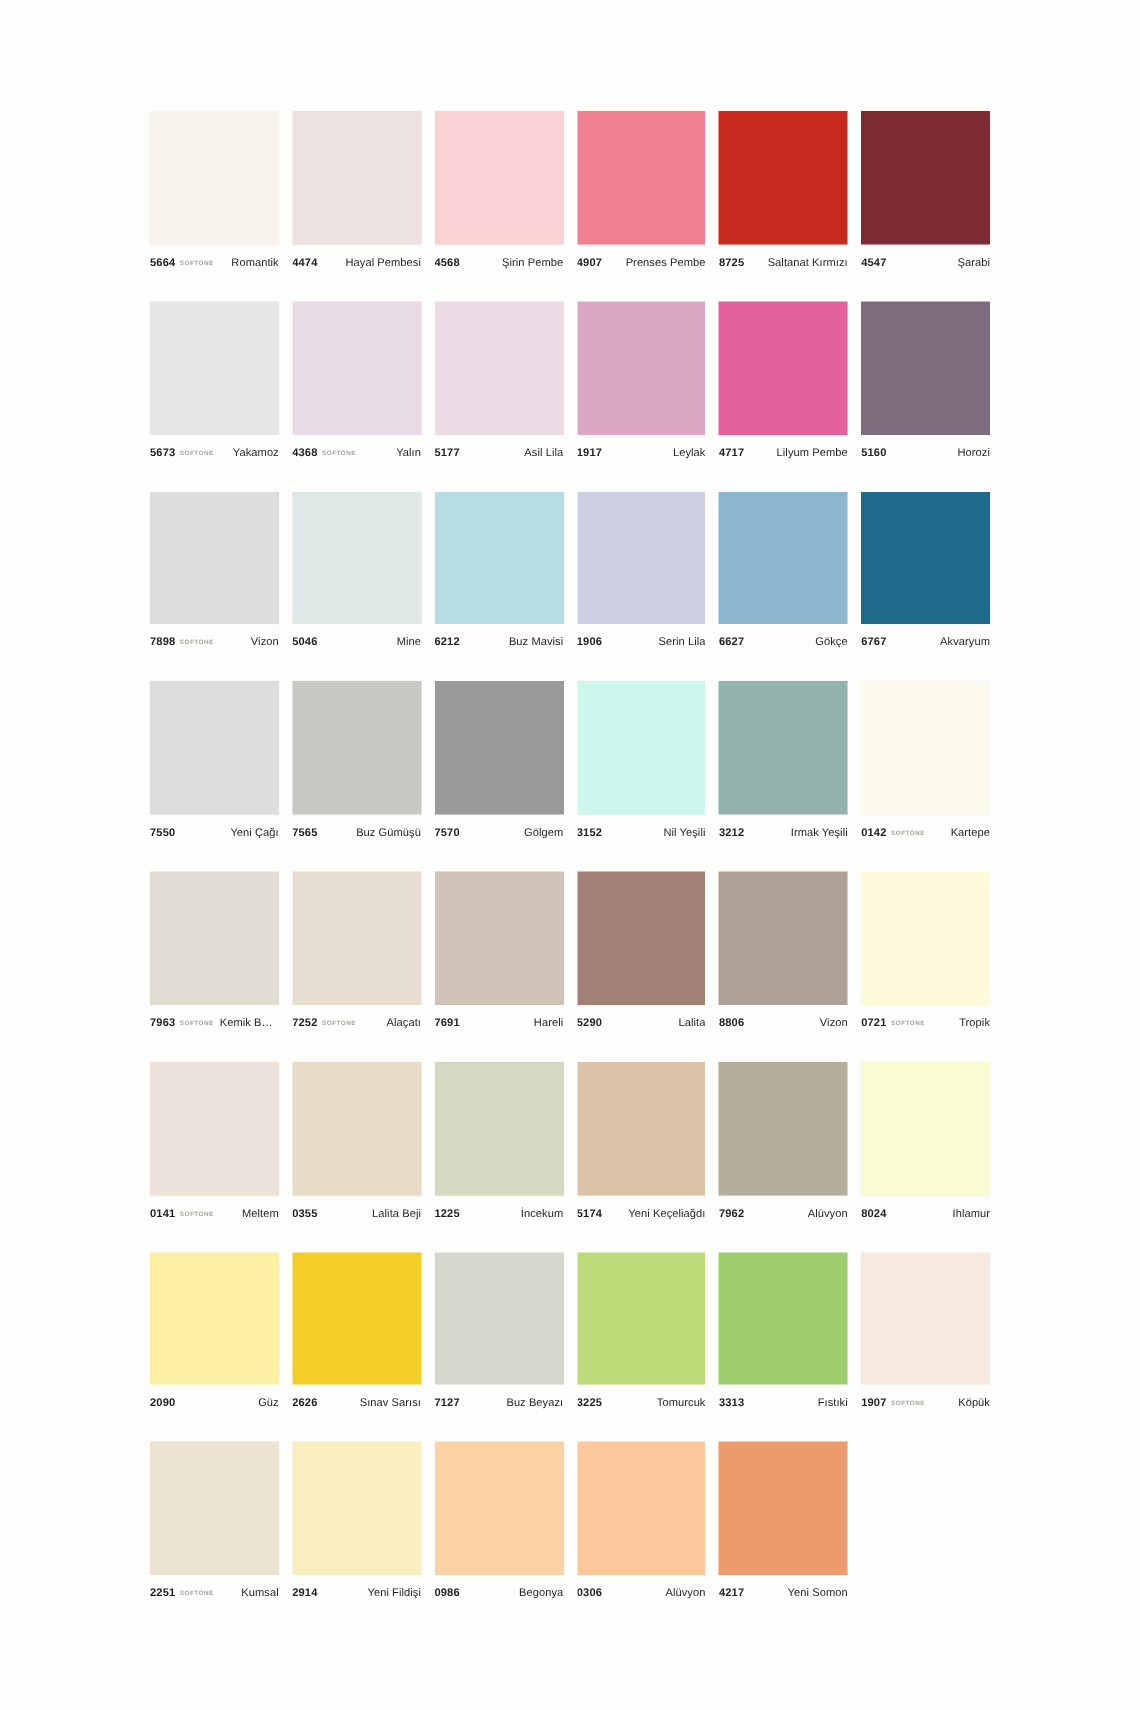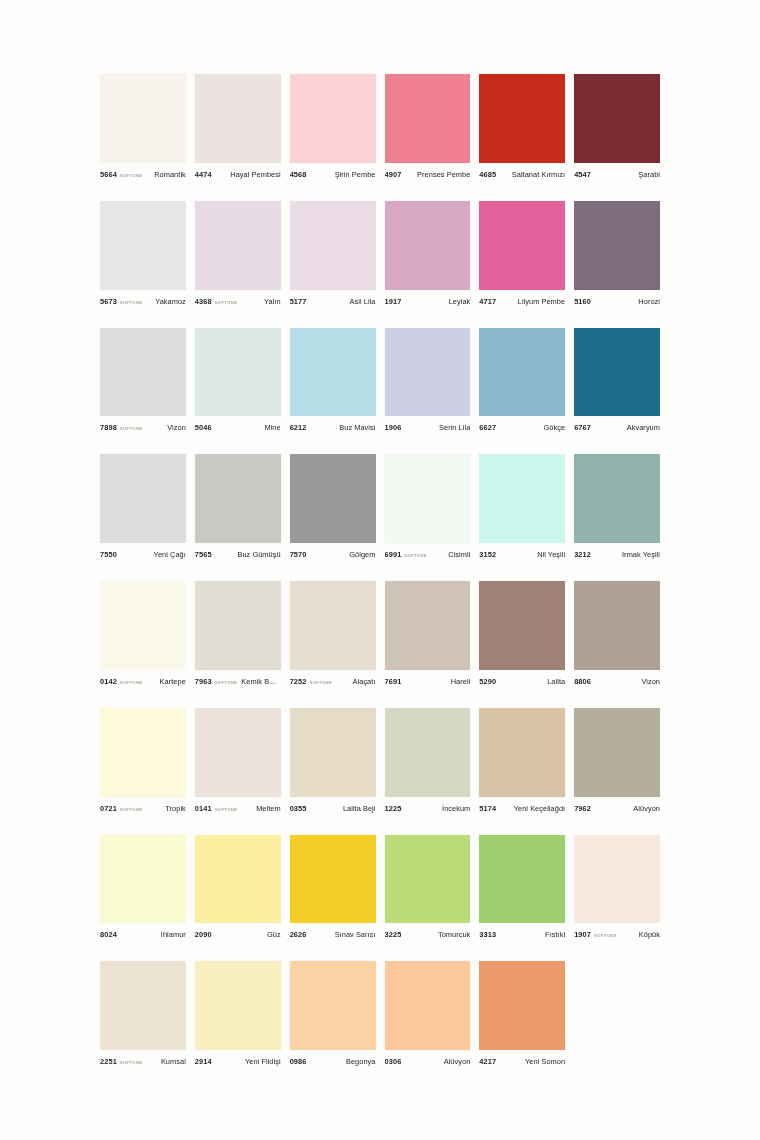--- a/index.html
+++ b/index.html
@@ -115,21 +115,21 @@
         <div class="swatch-chip" style="background-color: rgb(238, 128, 146);"></div>
         <div class="swatch-label">
           <span class="swatch-code">4907</span>
           <span class="swatch-softone"></span>
           <span class="swatch-name">Prenses Pembe</span>
         </div>
       </div>
       <div class="swatch-cell">
         <div class="swatch-chip" style="background-color: rgb(200, 42, 29);"></div>
         <div class="swatch-label">
-          <span class="swatch-code">4685</span>
+          <span class="swatch-code">8725</span>
           <span class="swatch-softone"></span>
           <span class="swatch-name">Saltanat Kırmızı</span>
         </div>
       </div>
       <div class="swatch-cell">
         <div class="swatch-chip" style="background-color: rgb(125, 44, 51);"></div>
         <div class="swatch-label">
           <span class="swatch-code">4547</span>
           <span class="swatch-softone"></span>
           <span class="swatch-name">Şarabi</span>
@@ -249,28 +249,20 @@
       </div>
       <div class="swatch-cell">
         <div class="swatch-chip" style="background-color: rgb(153, 153, 152);"></div>
         <div class="swatch-label">
           <span class="swatch-code">7570</span>
           <span class="swatch-softone"></span>
           <span class="swatch-name">Gölgem</span>
         </div>
       </div>
       <div class="swatch-cell">
-        <div class="swatch-chip" style="background-color: rgb(244, 248, 242);"></div>
-        <div class="swatch-label">
-          <span class="swatch-code">6991</span>
-          <span class="swatch-softone">SOFTONE</span>
-          <span class="swatch-name">Cisimli</span>
-        </div>
-      </div>
-      <div class="swatch-cell">
         <div class="swatch-chip" style="background-color: rgb(205, 246, 236);"></div>
         <div class="swatch-label">
           <span class="swatch-code">3152</span>
           <span class="swatch-softone"></span>
           <span class="swatch-name">Nil Yeşili</span>
         </div>
       </div>
       <div class="swatch-cell">
         <div class="swatch-chip" style="background-color: rgb(147, 180, 172);"></div>
         <div class="swatch-label">
@@ -390,20 +382,28 @@
           <span class="swatch-softone"></span>
           <span class="swatch-name">Güz</span>
         </div>
       </div>
       <div class="swatch-cell">
         <div class="swatch-chip" style="background-color: rgb(242, 206, 39);"></div>
         <div class="swatch-label">
           <span class="swatch-code">2626</span>
           <span class="swatch-softone"></span>
           <span class="swatch-name">Sınav Sarısı</span>
+        </div>
+      </div>
+      <div class="swatch-cell">
+        <div class="swatch-chip" style="background-color: rgb(213, 217, 205);"></div>
+        <div class="swatch-label">
+          <span class="swatch-code">7127</span>
+          <span class="swatch-softone"></span>
+          <span class="swatch-name">Buz Beyazı</span>
         </div>
       </div>
       <div class="swatch-cell">
         <div class="swatch-chip" style="background-color: rgb(187, 219, 120);"></div>
         <div class="swatch-label">
           <span class="swatch-code">3225</span>
           <span class="swatch-softone"></span>
           <span class="swatch-name">Tomurcuk</span>
         </div>
       </div>

